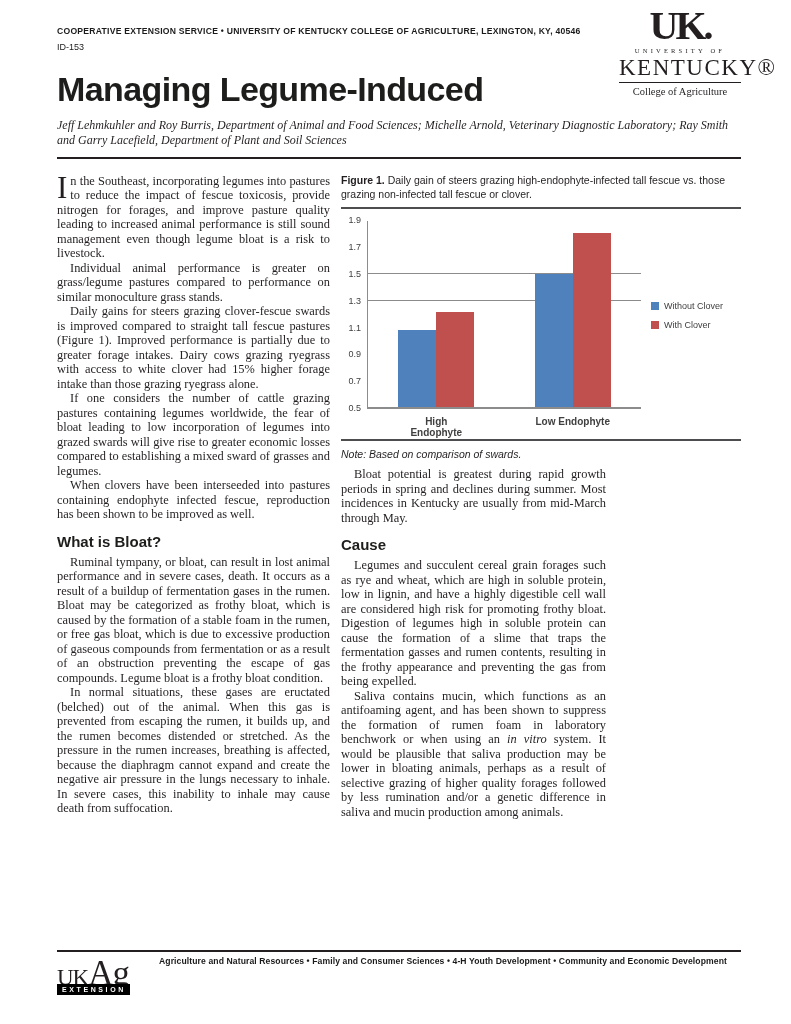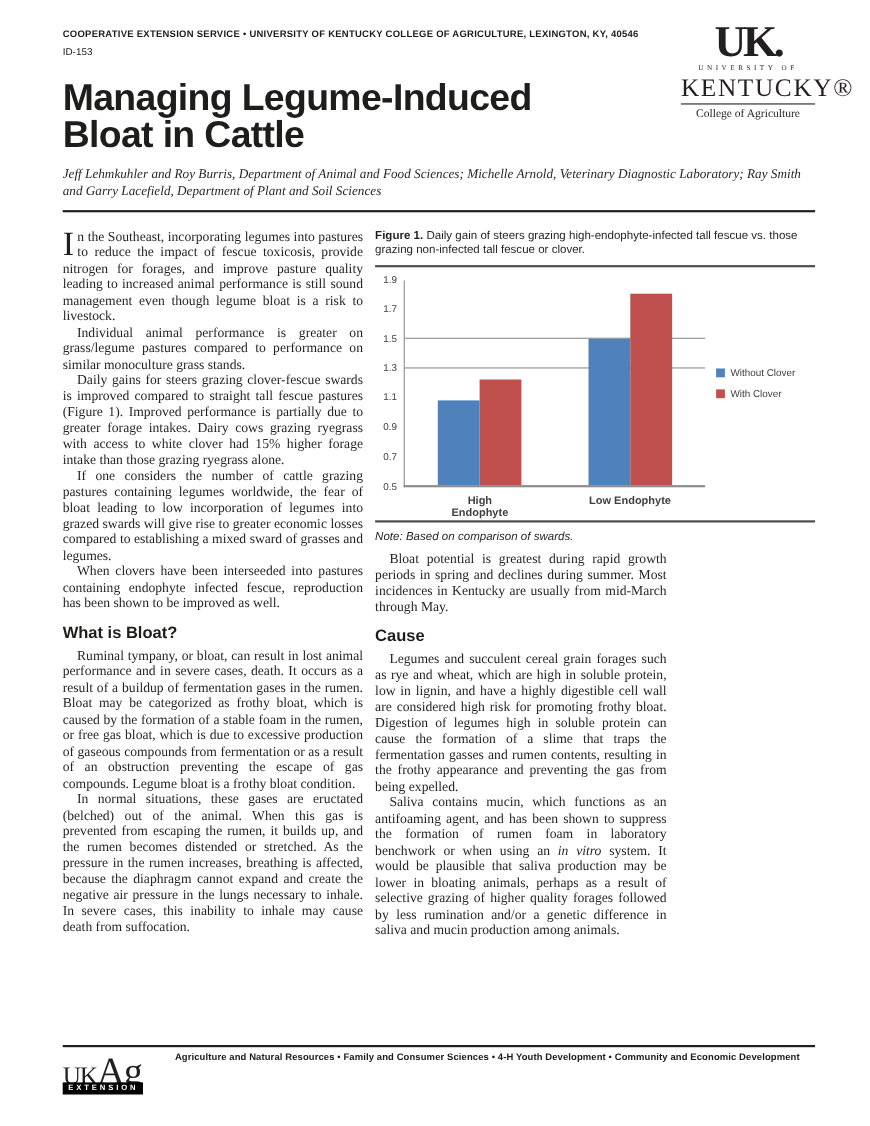--- a/index.html
+++ b/index.html
@@ -6,21 +6,21 @@
   html,body { margin:0; padding:0; background:#e8e8e8; }
   .page {
     width:791px; height:1024px; background:#ffffff; position:relative;
     margin:0 auto; overflow:hidden; padding:26px 50px 0 57px;
     font-family:"Liberation Serif", serif; color:#231f20;
   }
 
   
   .service-line { font:bold 8.6px "Liberation Sans", sans-serif; letter-spacing:.25px; color:#1a1a1a; }
   .doc-id { font:9px "Liberation Sans", sans-serif; margin-top:6px; color:#1a1a1a; }
-  .uk-logo { position:absolute; top:20px; right:50px; width:122px; text-align:center; color:#231f20; }
+  .uk-logo { position:absolute; top:8px; right:50px; width:122px; text-align:center; color:#231f20; }
   .uk-mark { font-family:"Liberation Serif", serif; font-weight:900; font-size:40px; line-height:.9; letter-spacing:-3px; }
   .uk-univ { font-family:"Liberation Serif", serif; font-size:6.5px; letter-spacing:3.2px; margin-top:3px; }
   .uk-kentucky { font-family:"Liberation Serif", serif; font-size:23px; letter-spacing:1.5px; border-bottom:1.5px solid #231f20; padding-bottom:1px; margin-top:1px; }
   .uk-college { font-family:"Liberation Serif", serif; font-size:10.5px; margin-top:3px; }
 
   
   .title { font:bold 34px "Liberation Sans", sans-serif; letter-spacing:-.6px; line-height:.99; margin:21px 0 0; color:#1d1d1b; }
   .authors { font-style:italic; font-size:12px; line-height:1.26; margin-top:11px; max-width:680px; }
   .rule { border-top:2.5px solid #231f20; margin-top:9px; }
 
@@ -75,21 +75,20 @@
     <div class="uk-logo">
       <div class="uk-mark">UK.</div>
       <div class="uk-univ">UNIVERSITY OF</div>
       <div class="uk-kentucky">KENTUCKY®</div>
       <div class="uk-college">College of Agriculture</div>
     </div>
   </div>
 
   <h1 class="title">
     <span>Managing Legume-Induced</span><br>
-    <span>Bloat in Cattle</span>
   </h1>
 
   <div class="authors">Jeff Lehmkuhler and Roy Burris, Department of Animal and Food Sciences; Michelle Arnold, Veterinary Diagnostic Laboratory; Ray Smith and Garry Lacefield, Department of Plant and Soil Sciences</div>
   <div class="rule"></div>
 
   <div class="columns">
 
     <div class="col-left">
       <p class="first"><span class="dropcap">I</span><span>n the Southeast, incorporating legumes into pastures to reduce the impact of fescue toxicosis, provide nitrogen for forages, and improve pasture quality leading to increased animal performance is still sound management even though legume bloat is a risk to livestock.</span></p>
       <p>Individual animal performance is greater on grass/legume pastures compared to performance on similar monoculture grass stands.</p>

